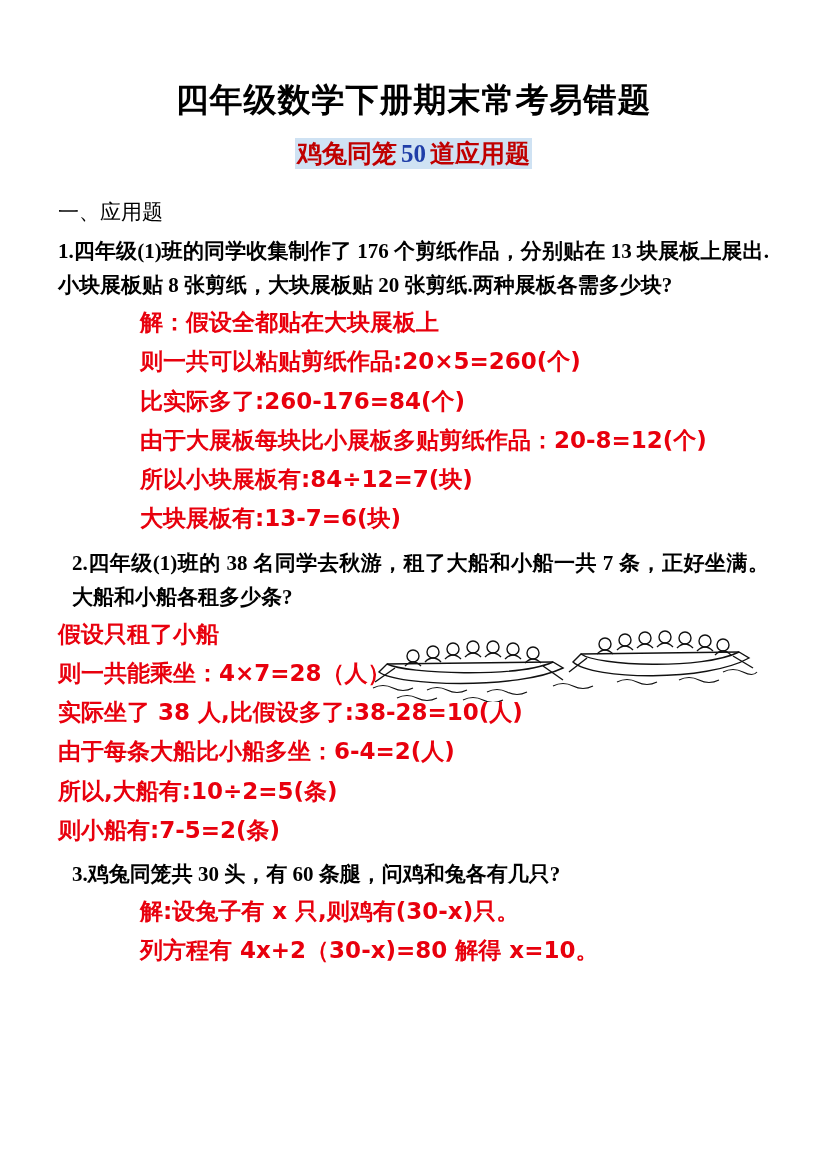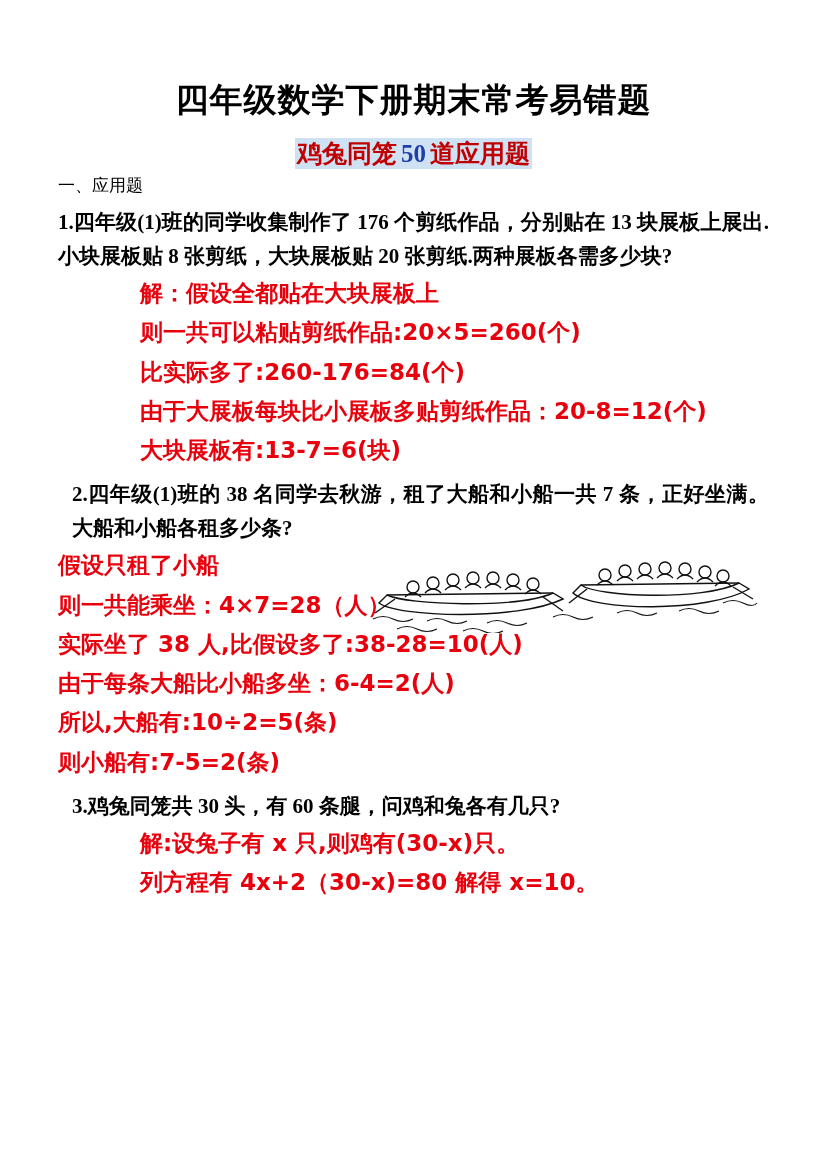--- a/index.html
+++ b/index.html
@@ -39,22 +39,22 @@
     background: #cfe2f3;
     padding: 2px 2px;
   }
   .subtitle-red {
     color: #c00000;
   }
   .subtitle-blue {
     color: #1f3ea8;
   }
   .section-label {
-    font-size: 17px;
-    margin: 4px 0 4px 0;
+    font-size: 21px;
+    margin: 28px 0 4px 0;
     font-weight: normal;
   }
   .q {
     font-size: 21px;
     line-height: 1.62;
     margin: 8px 0 0 0;
     text-align: justify;
     font-weight: bold;
   }
   .ans {
@@ -93,20 +93,21 @@
     <span class="subtitle-hl subtitle-red">鸡兔同笼</span><span class="subtitle-hl subtitle-blue">50</span><span class="subtitle-hl subtitle-red">道应用题</span>
   </div>
 
   <div class="section-label">一、应用题</div>
 
   <div class="q">1.四年级(1)班的同学收集制作了 176 个剪纸作品，分别贴在 13 块展板上展出.小块展板贴 8 张剪纸，大块展板贴 20 张剪纸.两种展板各需多少块?</div>
   <div class="ans pad">解：假设全都贴在大块展板上</div>
   <div class="ans pad">则一共可以粘贴剪纸作品:20×5=260(个)</div>
   <div class="ans pad">比实际多了:260-176=84(个)</div>
   <div class="ans pad">由于大展板每块比小展板多贴剪纸作品：20-8=12(个)</div>
+  <div class="ans pad">所以小块展板有:84÷12=7(块)</div>
   <div class="ans pad">大块展板有:13-7=6(块)</div>
 
   <div class="q" style="padding-left:14px;">2.四年级(1)班的 38 名同学去秋游，租了大船和小船一共 7 条，正好坐满。大船和小船各租多少条?</div>
 
   <div class="q2block">
     <div class="boat-wrap">
       <svg width="400" height="92" viewBox="0 0 400 92" xmlns="http://www.w3.org/2000/svg">
         <g fill="none" stroke="#111" stroke-width="1.4">
 
           <path d="M12 62 C 30 76, 150 80, 196 58 L 186 52 C 150 68, 40 64, 20 54 Z" fill="#fff"></path>

